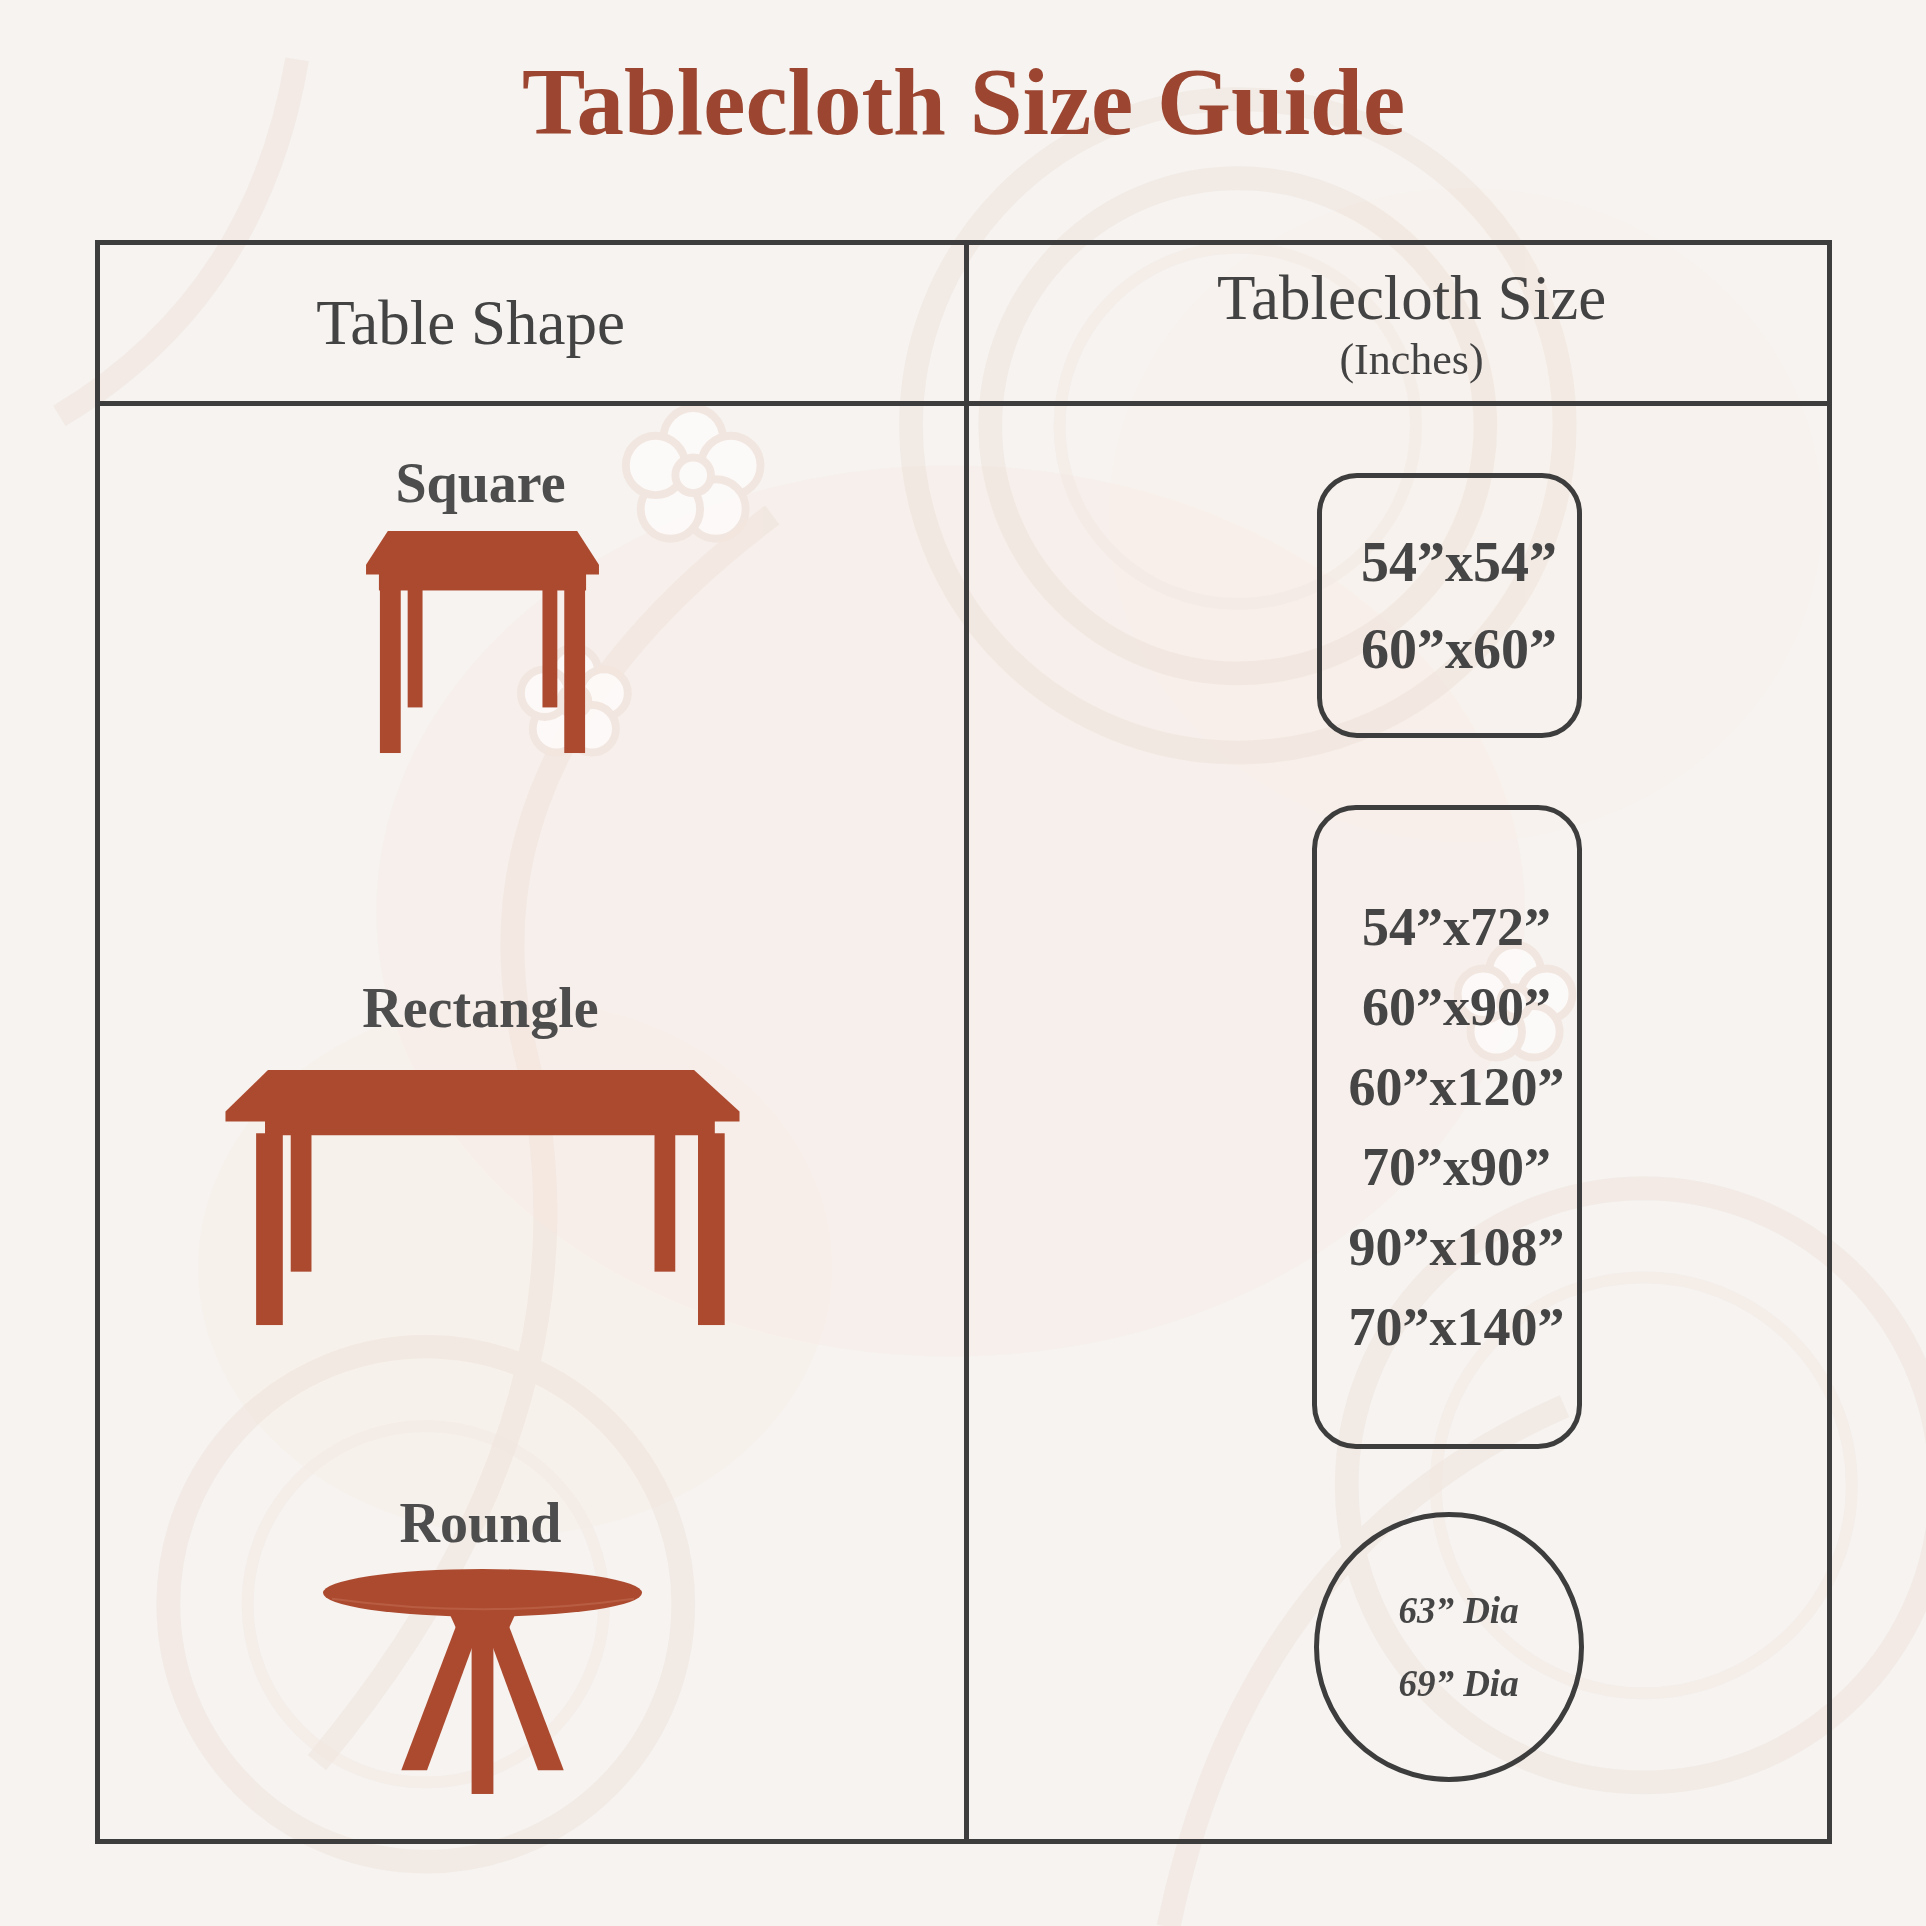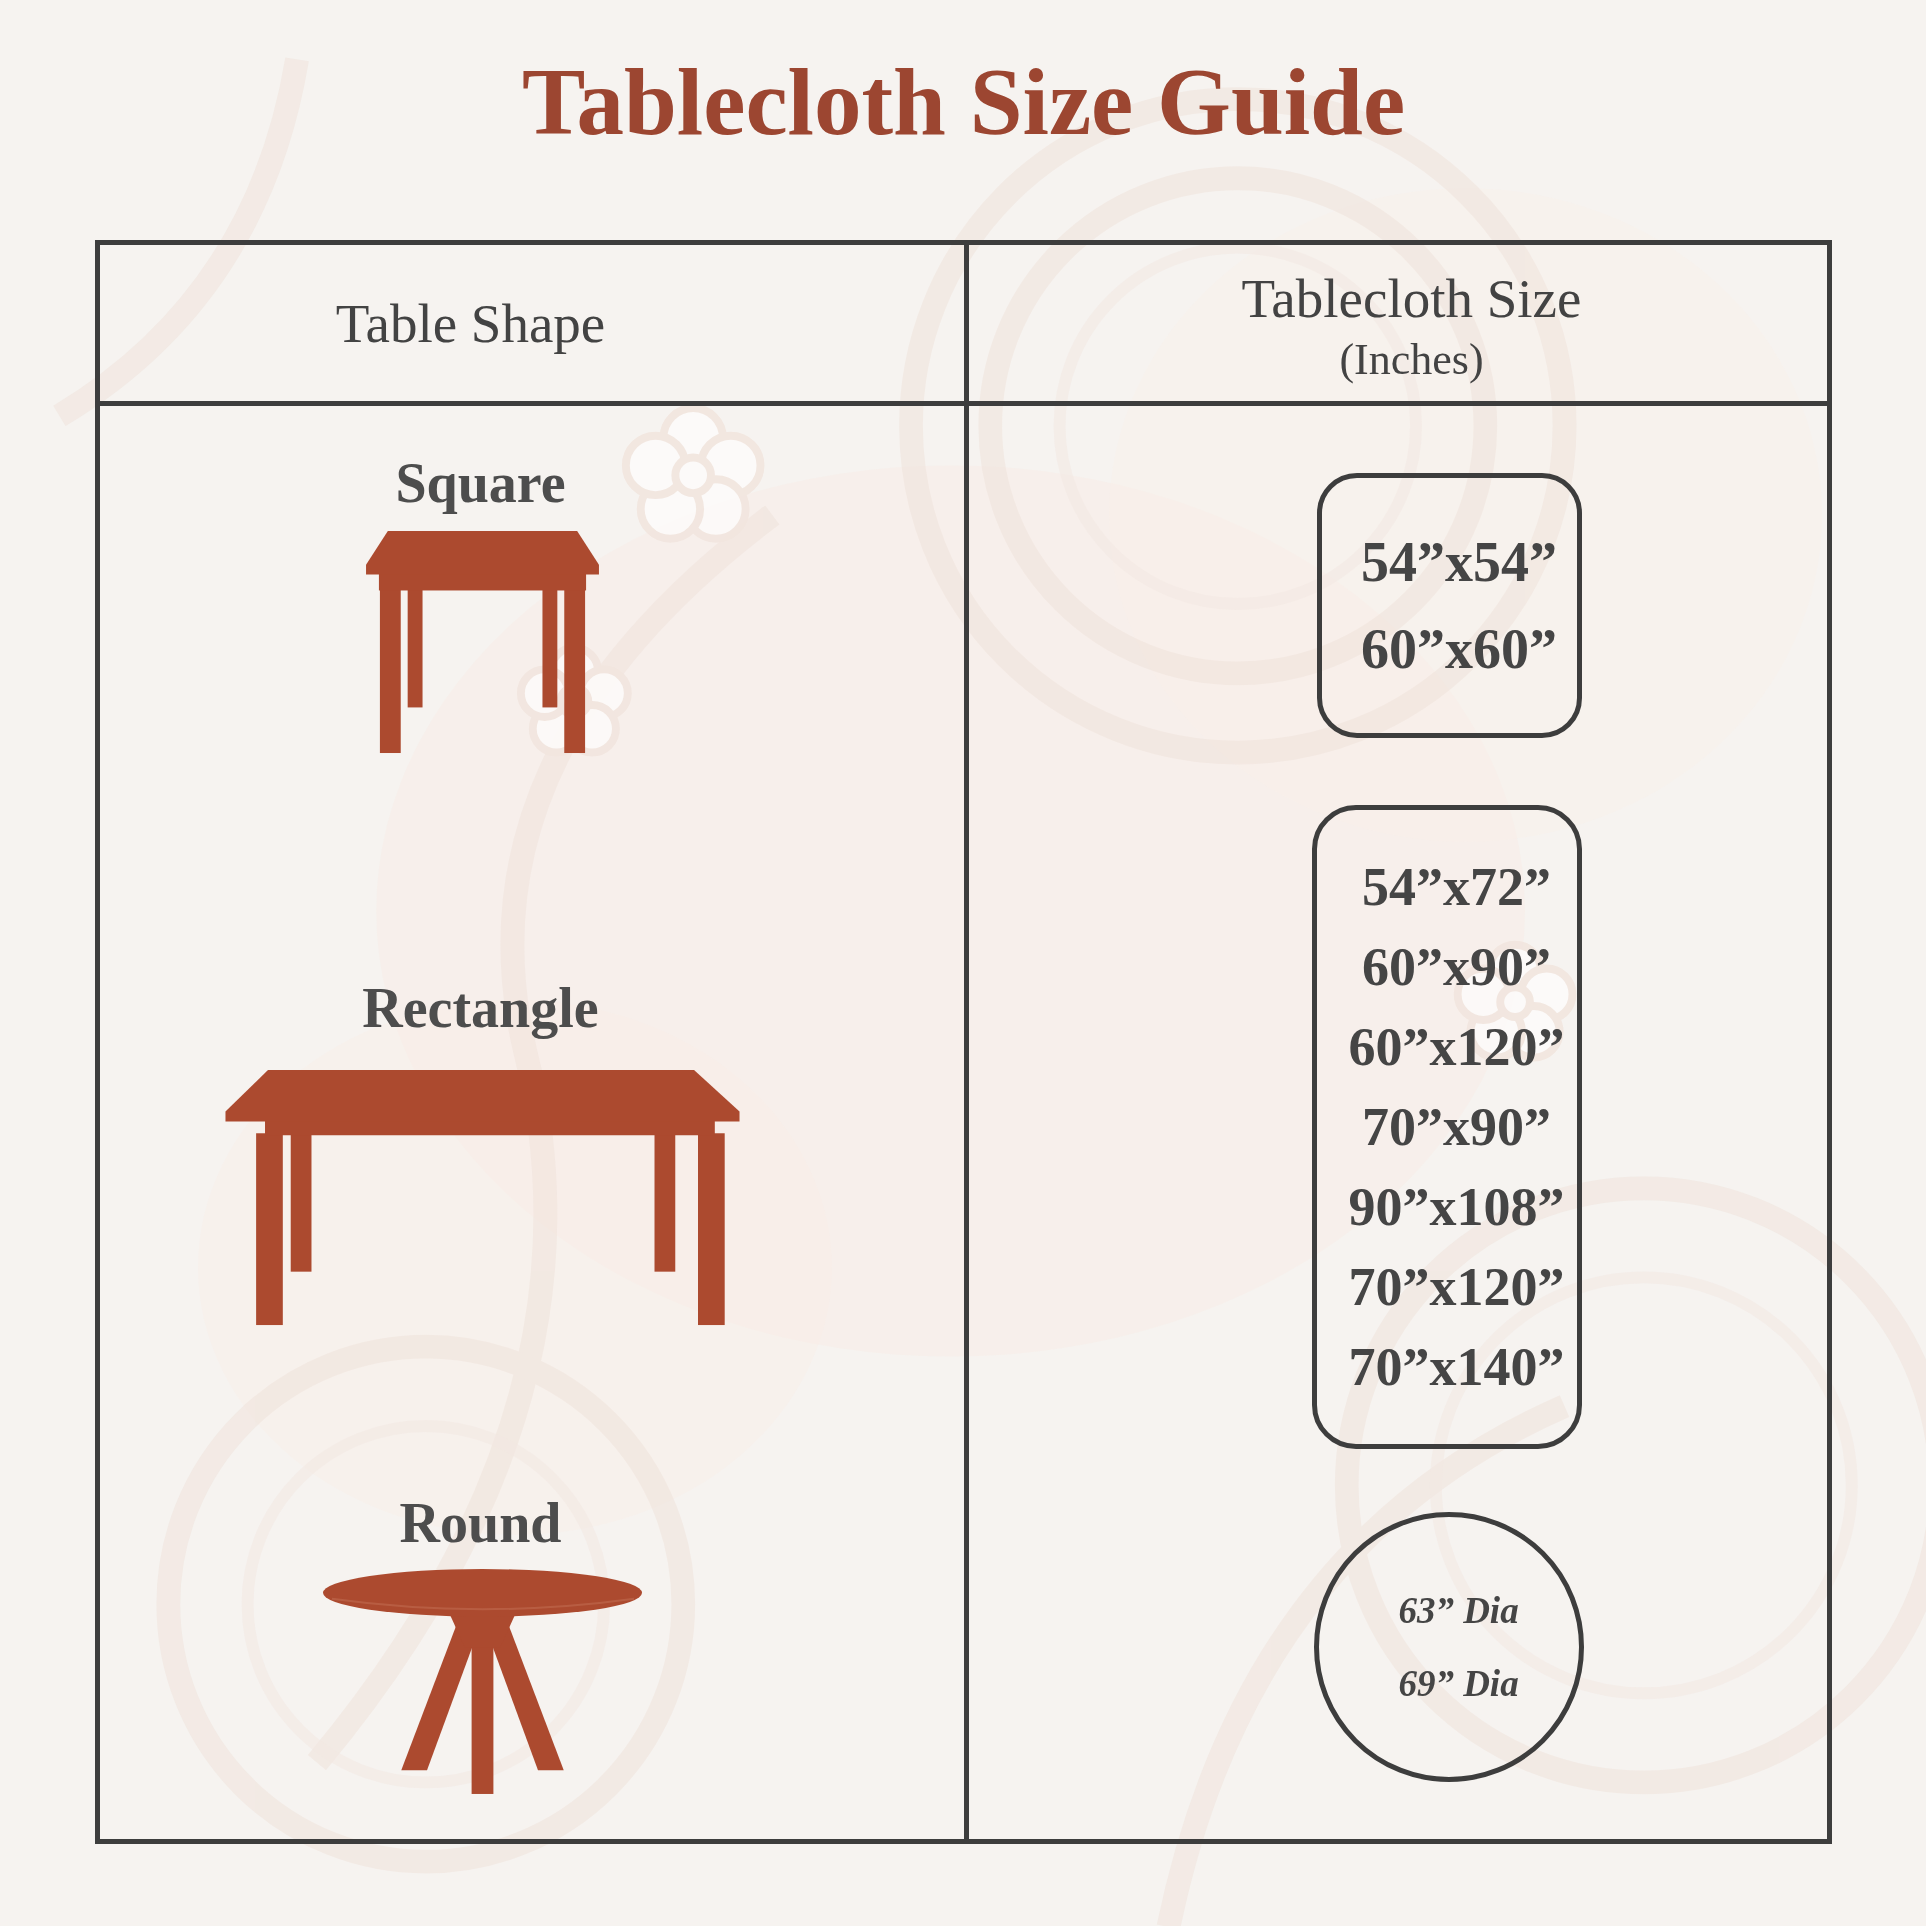--- a/index.html
+++ b/index.html
@@ -43,21 +43,21 @@
     background:#3d3d3d;
   }
 
   .hdr{
     position:absolute;
     display:flex;flex-direction:column;align-items:center;justify-content:center;
     color:#434343;
   }
   .hdr-left{left:99px;top:249px;width:743px;height:149px;}
   .hdr-right{left:1040px;top:249px;width:743px;height:149px;}
-  .hdr-main{font-size:55px;line-height:73px;font-weight:400;}
+  .hdr-main{font-size:63px;line-height:73px;font-weight:400;}
   .hdr-sub{font-size:44px;line-height:50px;font-weight:400;}
 
   .shape-label{
     position:absolute;left:124px;width:713px;
     text-align:center;
     font-size:56px;line-height:61px;font-weight:700;
     color:#4d4d4d;
   }
   .lbl-square{top:453px;}
   .lbl-rectangle{top:978px;}
@@ -196,21 +196,20 @@
       <div>54”x54”</div>
       <div>60”x60”</div>
     </div>
 
     <div class="size-box box-rect">
       <div>54”x72”</div>
       <div>60”x90”</div>
       <div>60”x120”</div>
       <div>70”x90”</div>
       <div>90”x108”</div>
-      <div>70”x120”</div>
       <div>70”x140”</div>
     </div>
 
     <div class="size-box box-round">
       <div>63” Dia</div>
       <div>69” Dia</div>
     </div>
 
   </div>
 </div>

